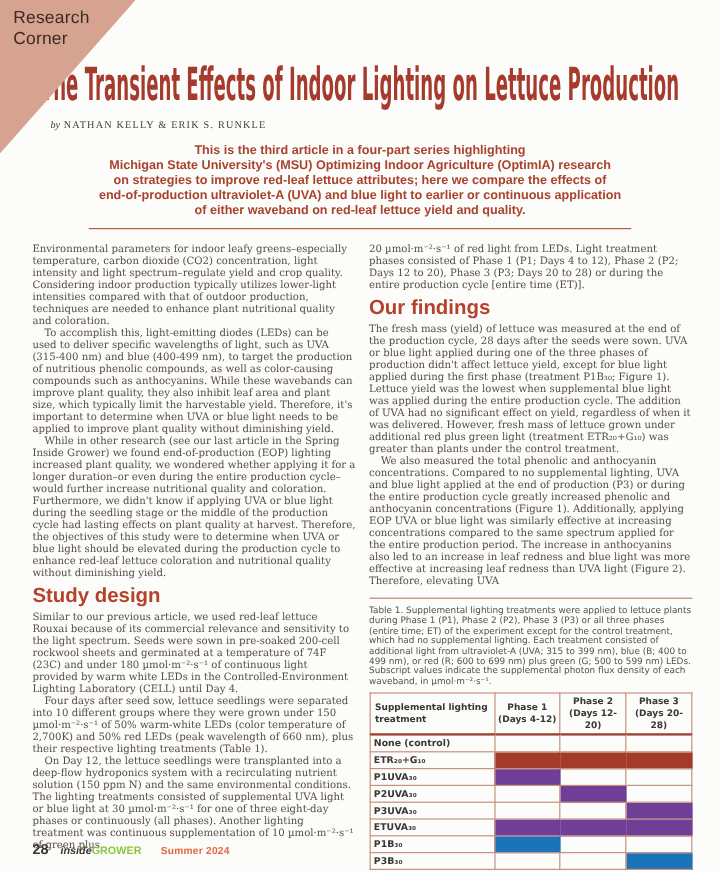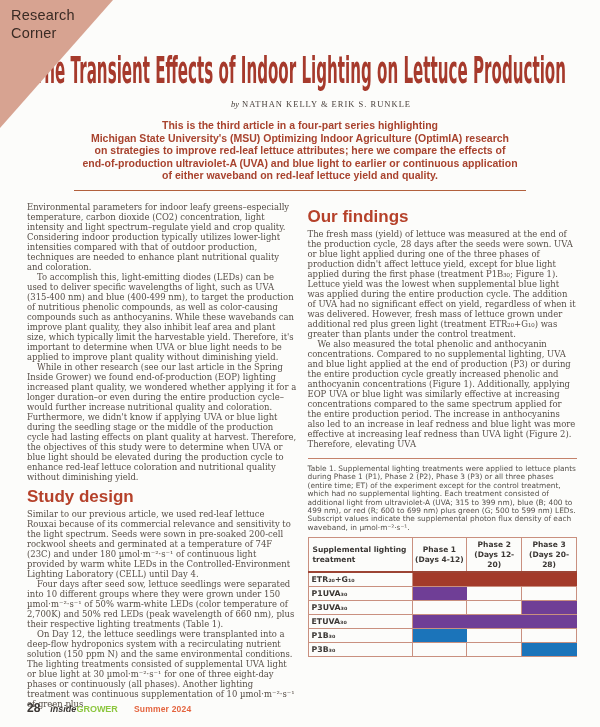--- a/index.html
+++ b/index.html
@@ -9,21 +9,21 @@
   }
   
   .corner-tri{position:absolute;top:0;left:0;width:113px;height:128px;
     background:#D7A391;clip-path:polygon(0 0,100% 0,0 100%);}
   .corner-text{position:absolute;top:7px;left:11px;font-size:14.5px;line-height:1.22;
     color:#3A2B24;white-space:pre-line;letter-spacing:.2px;}
   
   .title-svg{display:block;margin:46px auto 0;}
   .title-svg text{fill:#A63A2C;font-family:"DejaVu Sans",sans-serif;font-weight:bold;font-size:38px;}
   
-  .byline{margin-top:5px;text-align:center;color:#4A413C;font-family:"Liberation Serif",serif;font-size:8.5px;padding-left:42px;}
+  .byline{margin-top:5px;text-align:left;color:#4A413C;font-family:"Liberation Serif",serif;font-size:8.5px;padding-left:42px;}
   .byline .pre{font-style:italic;margin-right:3px;}
   .byline .auth{letter-spacing:1px;}
   
   .intro{margin:10px auto 0;max-width:520px;text-align:center;white-space:pre-line;
     font-weight:bold;font-size:10.5px;line-height:12.6px;color:#A8432E;}
   .intro-rule{width:452px;margin:8px auto 0;border:none;border-top:1.5px solid #B2603C;}
   
   .cols{display:flex;gap:11px;margin:11px 23px 0 27px;}
   .col{flex:1;min-width:0;}
   .body-p{margin:0;font-family:"DejaVu Serif",serif;font-size:8.45px;line-height:10px;
@@ -82,47 +82,60 @@
       <p class="body-p">Environmental parameters for indoor leafy greens–especially temperature, carbon dioxide (CO2) concentration, light intensity and light spectrum–regulate yield and crop quality. Considering indoor production typically utilizes lower-light intensities compared with that of outdoor production, techniques are needed to enhance plant nutritional quality and coloration.</p>
       <p class="body-p indent">To accomplish this, light-emitting diodes (LEDs) can be used to deliver specific wavelengths of light, such as UVA (315-400 nm) and blue (400-499 nm), to target the production of nutritious phenolic compounds, as well as color-causing compounds such as anthocyanins. While these wavebands can improve plant quality, they also inhibit leaf area and plant size, which typically limit the harvestable yield. Therefore, it's important to determine when UVA or blue light needs to be applied to improve plant quality without diminishing yield.</p>
       <p class="body-p indent">While in other research (see our last article in the Spring Inside Grower) we found end-of-production (EOP) lighting increased plant quality, we wondered whether applying it for a longer duration–or even during the entire production cycle–would further increase nutritional quality and coloration. Furthermore, we didn't know if applying UVA or blue light during the seedling stage or the middle of the production cycle had lasting effects on plant quality at harvest. Therefore, the objectives of this study were to determine when UVA or blue light should be elevated during the production cycle to enhance red-leaf lettuce coloration and nutritional quality without diminishing yield.</p>
       <h2 class="section">Study design</h2>
       <p class="body-p">Similar to our previous article, we used red-leaf lettuce Rouxai because of its commercial relevance and sensitivity to the light spectrum. Seeds were sown in pre-soaked 200-cell rockwool sheets and germinated at a temperature of 74F (23C) and under 180 µmol·m⁻²·s⁻¹ of continuous light provided by warm white LEDs in the Controlled-Environment Lighting Laboratory (CELL) until Day 4.</p>
       <p class="body-p indent">Four days after seed sow, lettuce seedlings were separated into 10 different groups where they were grown under 150 µmol·m⁻²·s⁻¹ of 50% warm-white LEDs (color temperature of 2,700K) and 50% red LEDs (peak wavelength of 660 nm), plus their respective lighting treatments (Table 1).</p>
       <p class="body-p indent">On Day 12, the lettuce seedlings were transplanted into a deep-flow hydroponics system with a recirculating nutrient solution (150 ppm N) and the same environmental conditions. The lighting treatments consisted of supplemental UVA light or blue light at 30 µmol·m⁻²·s⁻¹ for one of three eight-day phases or continuously (all phases). Another lighting treatment was continuous supplementation of 10 µmol·m⁻²·s⁻¹ of green plus</p>
     </div>
 
     <div class="col">
+      <p class="body-p">20 µmol·m⁻²·s⁻¹ of red light from LEDs. Light treatment phases consisted of Phase 1 (P1; Days 4 to 12), Phase 2 (P2; Days 12 to 20), Phase 3 (P3; Days 20 to 28) or during the entire production cycle [entire time (ET)].</p>
       <h2 class="section">Our findings</h2>
       <p class="body-p">The fresh mass (yield) of lettuce was measured at the end of the production cycle, 28 days after the seeds were sown. UVA or blue light applied during one of the three phases of production didn't affect lettuce yield, except for blue light applied during the first phase (treatment P1B₃₀; Figure 1). Lettuce yield was the lowest when supplemental blue light was applied during the entire production cycle. The addition of UVA had no significant effect on yield, regardless of when it was delivered. However, fresh mass of lettuce grown under additional red plus green light (treatment ETR₂₀+G₁₀) was greater than plants under the control treatment.</p>
       <p class="body-p indent">We also measured the total phenolic and anthocyanin concentrations. Compared to no supplemental lighting, UVA and blue light applied at the end of production (P3) or during the entire production cycle greatly increased phenolic and anthocyanin concentrations (Figure 1). Additionally, applying EOP UVA or blue light was similarly effective at increasing concentrations compared to the same spectrum applied for the entire production period. The increase in anthocyanins also led to an increase in leaf redness and blue light was more effective at increasing leaf redness than UVA light (Figure 2). Therefore, elevating UVA</p>
 
       <div class="figure-block">
         <hr class="fig-rule">
         <p class="caption">Table 1. Supplemental lighting treatments were applied to lettuce plants during Phase 1 (P1), Phase 2 (P2), Phase 3 (P3) or all three phases (entire time; ET) of the experiment except for the control treatment, which had no supplemental lighting. Each treatment consisted of additional light from ultraviolet-A (UVA; 315 to 399 nm), blue (B; 400 to 499 nm), or red (R; 600 to 699 nm) plus green (G; 500 to 599 nm) LEDs. Subscript values indicate the supplemental photon flux density of each waveband, in µmol·m⁻²·s⁻¹.</p>
         <table class="t1">
           <thead>
             <tr>
               <th class="label-h">Supplemental lighting treatment</th>
               <th class="phase-h">Phase 1 (Days 4-12)</th>
               <th class="phase-h">Phase 2 (Days 12-20)</th>
               <th class="phase-h">Phase 3 (Days 20-28)</th>
             </tr>
           </thead>
           <tbody>
               <tr>
+                <th>None (control)</th>
+                <td></td>
+                <td></td>
+                <td></td>
+              </tr>
+              <tr>
                 <th>ETR₂₀+G₁₀</th>
                 <td style="background: rgb(163, 59, 42); border-left-color: rgb(163, 59, 42); border-right-color: rgb(163, 59, 42);"></td>
                 <td style="background: rgb(163, 59, 42); border-left-color: rgb(163, 59, 42); border-right-color: rgb(163, 59, 42);"></td>
                 <td style="background: rgb(163, 59, 42); border-left-color: rgb(163, 59, 42); border-right-color: rgb(163, 59, 42);"></td>
               </tr>
               <tr>
                 <th>P1UVA₃₀</th>
                 <td style="background: rgb(111, 62, 150); border-left-color: rgb(111, 62, 150); border-right-color: rgb(111, 62, 150);"></td>
                 <td></td>
+                <td></td>
+              </tr>
+              <tr>
+                <th>P2UVA₃₀</th>
+                <td></td>
+                <td style="background: rgb(111, 62, 150); border-left-color: rgb(111, 62, 150); border-right-color: rgb(111, 62, 150);"></td>
                 <td></td>
               </tr>
               <tr>
                 <th>P3UVA₃₀</th>
                 <td></td>
                 <td></td>
                 <td style="background: rgb(111, 62, 150); border-left-color: rgb(111, 62, 150); border-right-color: rgb(111, 62, 150);"></td>
               </tr>
               <tr>
                 <th>ETUVA₃₀</th>

